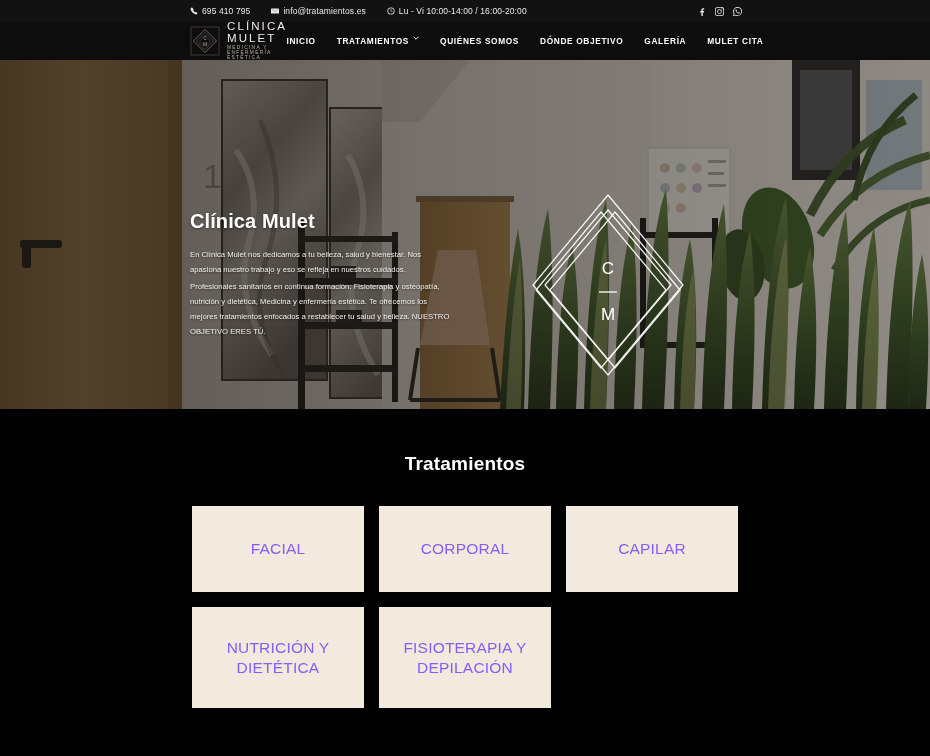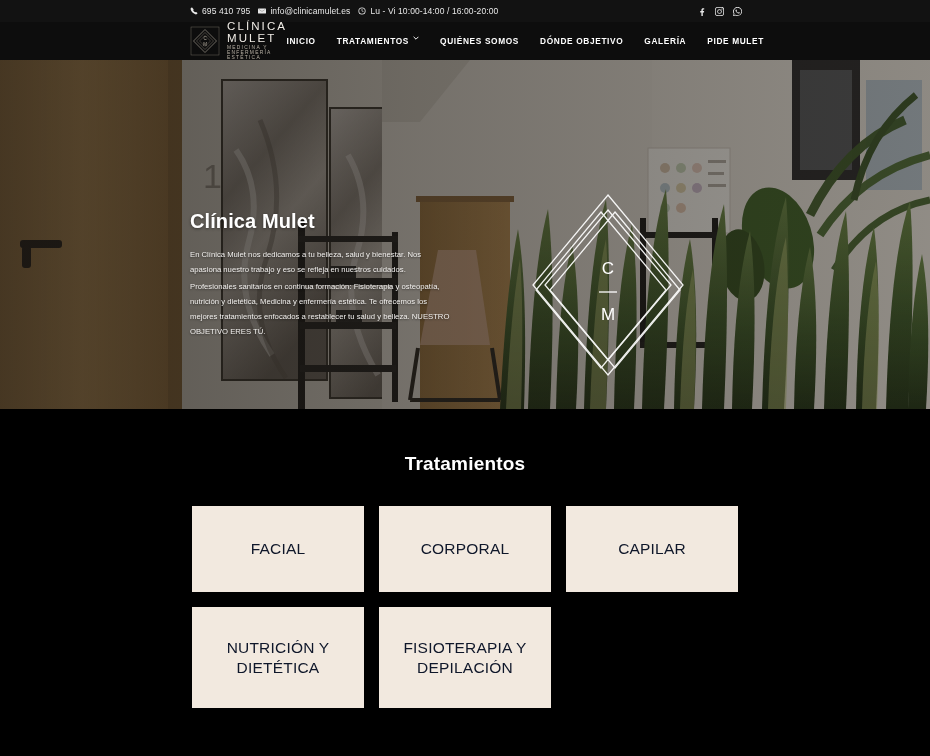--- a/index.html
+++ b/index.html
@@ -16,21 +16,21 @@
   .topbar {
     height:22px;
     background:#121212;
     display:flex;
     align-items:center;
     padding:0 188px 0 190px;
     font-size:8.5px;
     color:#e8e8e8;
     letter-spacing:.1px;
   }
-  .tb-left { display:flex; align-items:center; gap:8px; }
+  .tb-left { display:flex; align-items:center; gap:21px; }
   .tb-item { display:flex; align-items:center; gap:4px; white-space:nowrap; }
   .tb-icon { display:inline-flex; width:8px; height:8px; align-items:center; justify-content:center; }
   .tb-icon svg { width:8px; height:8px; fill:#e8e8e8; }
   .tb-right { margin-left:auto; display:flex; align-items:center; gap:9px; }
   .tb-right svg { width:9px; height:9px; fill:#e8e8e8; display:block; }
 
   
   .header {
     height:38px;
     background:#0d0d0d;
@@ -102,21 +102,21 @@
   }
   .card {
     background:#f2e9df;
     height:86px;
     display:flex; align-items:center; justify-content:center;
     text-align:center;
     cursor:pointer;
   }
   .card.tall { height:101px; }
   .card-label {
-    font-size:15.5px; color:#0f172a; letter-spacing:.2px; line-height:1.25;
+    font-size:15.5px; color:#8b5cf6; letter-spacing:.2px; line-height:1.25;
     font-weight:400;
   }
 </style>
 </head>
 <body>
 
 <div class="page">
 
   <div class="topbar">
     <div class="tb-left">
@@ -130,21 +130,21 @@
         <span>695 410 795</span>
       </div>
 
       <div class="tb-item">
         <span class="tb-icon">
           <svg viewBox="0 0 16 16">
               <path d="M1 3h14v10H1z" fill="none"></path>
               <path d="M1.2 3h13.6c.7 0 1.2.5 1.2 1.1v7.8c0 .6-.5 1.1-1.2 1.1H1.2C.5 13 0 12.5 0 11.9V4.1C0 3.5.5 3 1.2 3zm6.8 5.3L1.5 4.4v.7L8 9.2l6.5-4.1v-.7L8 8.3z"></path>
             </svg>
         </span>
-        <span>info@clinicamulet.es</span>
+        <span>info@tratamientos.es</span>
       </div>
 
       <div class="tb-item">
         <span class="tb-icon">
           <svg viewBox="0 0 16 16">
               <path d="M8 .8a7.2 7.2 0 1 0 0 14.4A7.2 7.2 0 0 0 8 .8zm0 1.6a5.6 5.6 0 1 1 0 11.2A5.6 5.6 0 0 1 8 2.4zm-.7 1.5v4.3l3.2 1.9.7-1.2-2.5-1.5V3.9z"></path>
             </svg>
         </span>
         <span>Lu - Vi 10:00-14:00 / 16:00-20:00</span>
       </div>
@@ -204,21 +204,21 @@
       <div class="nav-item">
         <span>QUIÉNES SOMOS</span>
       </div>
       <div class="nav-item">
         <span>DÓNDE OBJETIVO</span>
       </div>
       <div class="nav-item">
         <span>GALERÍA</span>
       </div>
       <div class="nav-item">
-        <span>PIDE MULET</span>
+        <span>MULET CITA</span>
       </div>
     </nav>
   </div>
 
   <div class="hero">
 
     <div class="hero-photo">
       <svg viewBox="0 0 930 349" preserveAspectRatio="none">
         <defs>
           <linearGradient id="wall" x1="0" y1="0" x2="0" y2="1">

